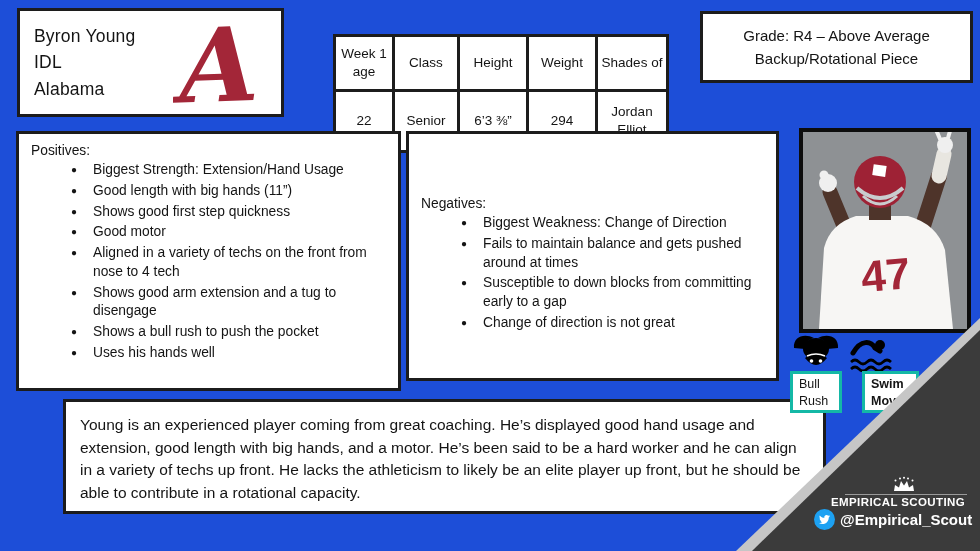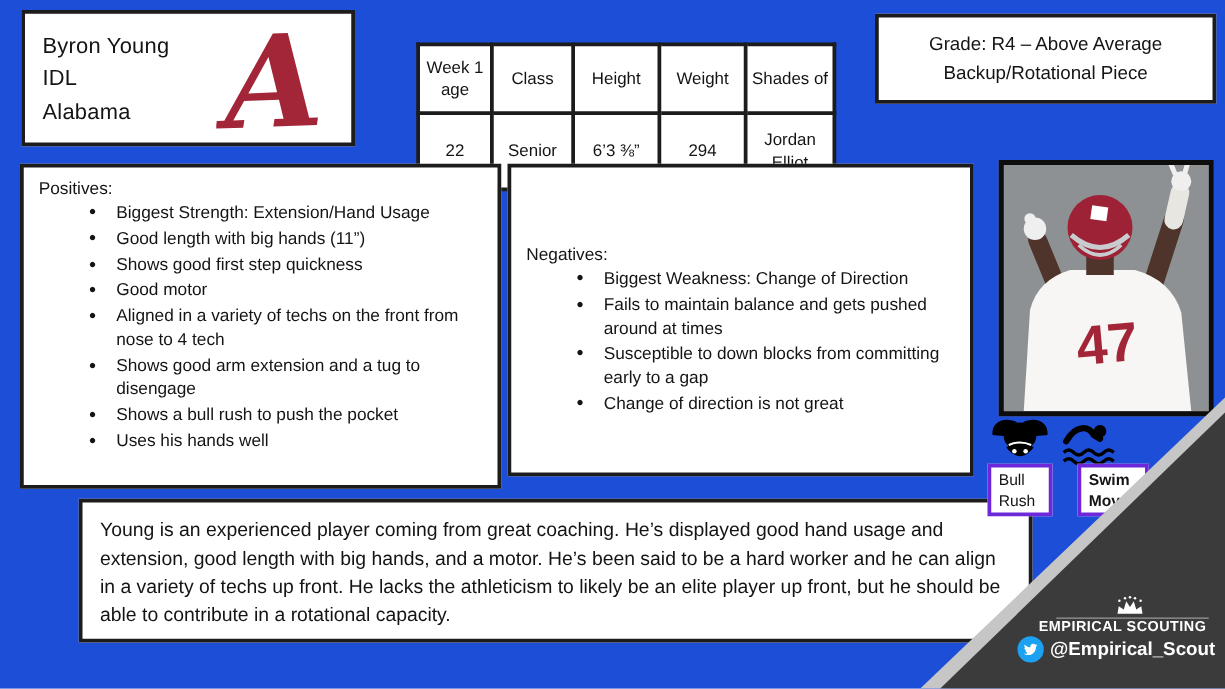--- a/index.html
+++ b/index.html
@@ -42,21 +42,21 @@
 
   
   .summary-box { left:16px; top:399px; width:763px; height:115px; padding:12px 14px; font-size:15.5px; line-height:1.46;margin-left:47px; }
 
   
   .photo-frame { left:799px; top:128px; width:172px; height:205px; border:4px solid #0d0d0d; background:#8E9194; padding:0; overflow:hidden; }
 
   
   .bull-icon { position:absolute; left:791px; top:332px; width:50px; height:40px; }
   .swim-icon { position:absolute; left:849px; top:336px; width:48px; height:36px; }
-  .move-box { height:42px; border:3px solid #6d28d9; padding:2px 2px 2px 6px; font-size:12.5px; line-height:1.35; }
+  .move-box { height:42px; border:3px solid #14b8a6; padding:2px 2px 2px 6px; font-size:12.5px; line-height:1.35; }
   .bull-box { left:790px; top:371px; width:52px; }
   .swim-box { left:862px; top:371px; width:57px;font-weight:bold; }
 
   
   .corner { position:absolute; left:728px; top:308px; width:252px; height:243px; }
 
   
   .crown { position:absolute; left:892px; top:476px; width:24px; height:16px; }
   .brand-divider { position:absolute; left:845px; top:494px; width:122px; height:1px; background:#9a9a9a; }
   .brand-org { position:absolute; left:831px; top:496px; width:148px; text-align:left;

